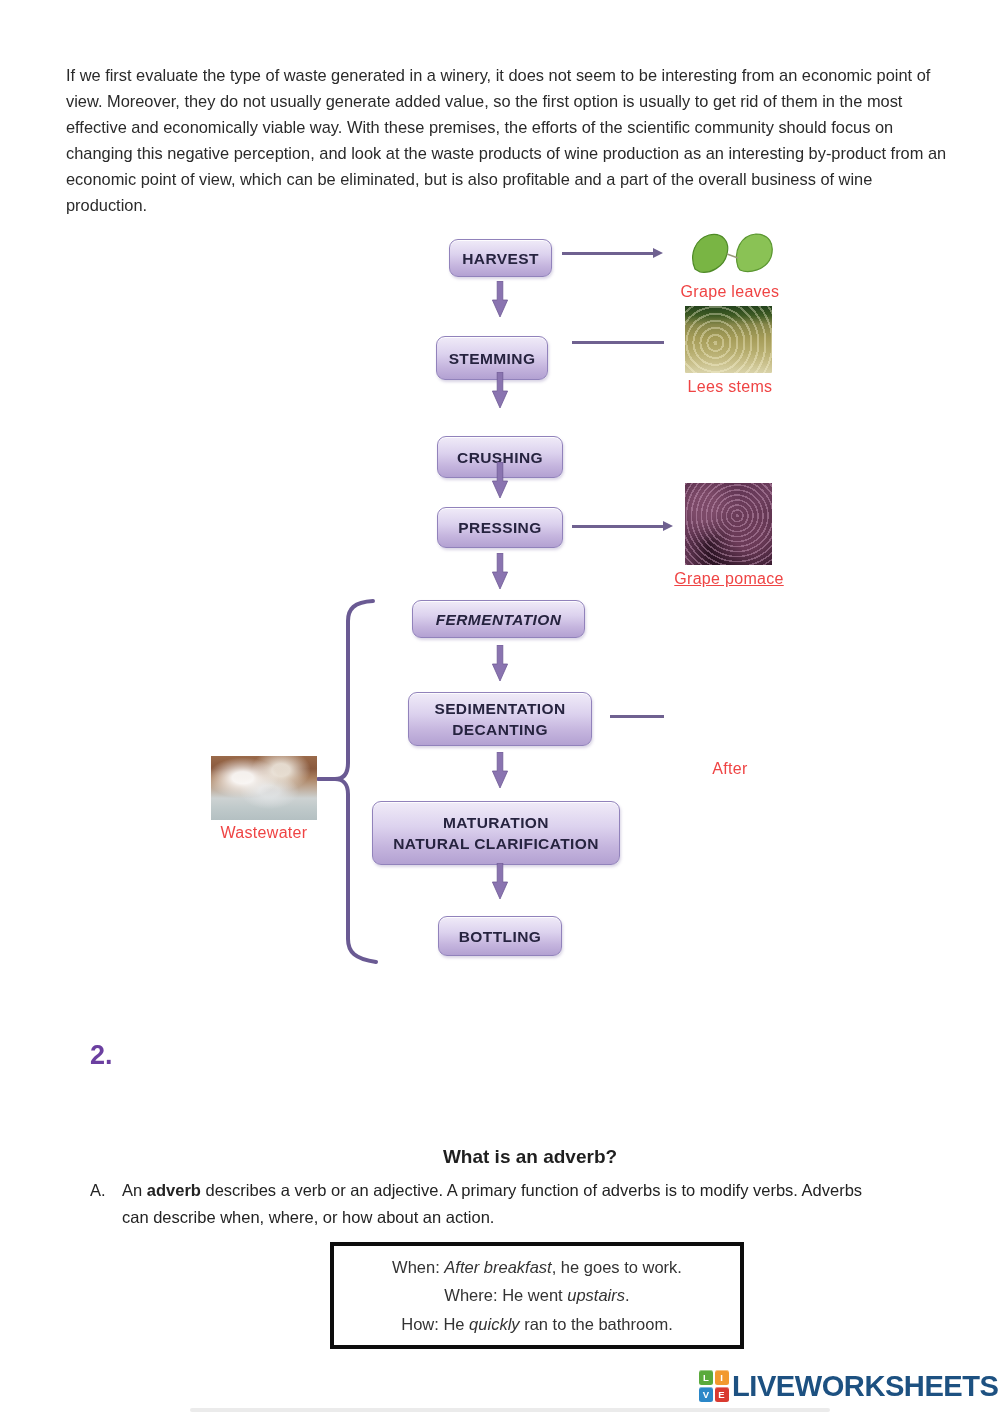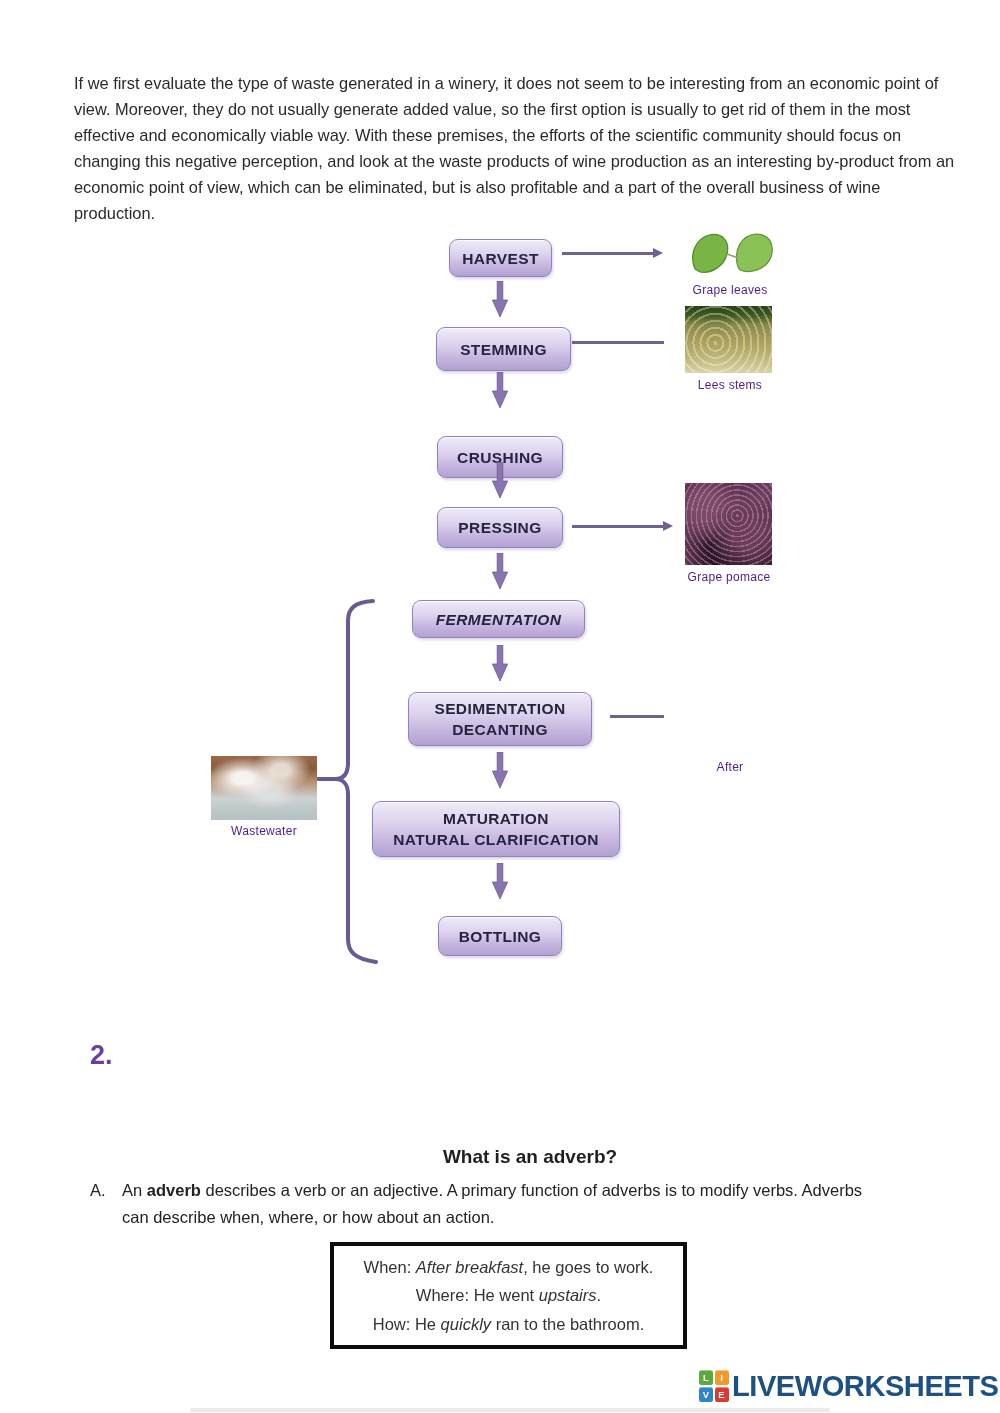--- a/index.html
+++ b/index.html
@@ -1,20 +1,20 @@
 <!DOCTYPE html>
 <html><head>
 <meta charset="utf-8">
 <style>
   html,body{margin:0;padding:0;background:#fff;}
   .page{position:relative;width:1000px;height:1413px;background:#ffffff;overflow:hidden;
         font-family:"Liberation Sans", sans-serif;color:#262626;}
 
   
-  .intro{position:absolute;left:62px;top:58px;width:882px;margin:12px;
+  .intro{position:absolute;left:62px;top:58px;width:882px;margin:4px;
          font-size:16.4px;line-height:26px;color:#2a2a2a;}
 
   
   .step{position:absolute;box-sizing:border-box;border:1px solid #9182bb;border-radius:9px;
         background:linear-gradient(180deg,#f0ebf8 0%,#dcd2ee 40%,#c5b5de 72%,#b3a1d2 100%);
         box-shadow:inset 0 1px 0 rgba(255,255,255,.85),1px 2px 3px rgba(120,100,160,.28);
         display:flex;flex-direction:column;align-items:center;justify-content:center;
         font-weight:bold;color:#26233f;text-align:center;font-size:15.5px;
         letter-spacing:.4px;line-height:21px;}
   .step span{display:block;text-align:right;}
@@ -46,37 +46,37 @@
       radial-gradient(circle at 48% 85%, #2e1526 0 22%, rgba(0,0,0,0) 55%),
       linear-gradient(140deg,#4a2340 0%,#6e3f5e 52%,#35182c 100%);}
   .photo-lees{background:
       linear-gradient(205deg, rgba(0,0,0,0) 78%, rgba(226,160,196,.65) 92%, rgba(240,200,220,.8) 100%),
       linear-gradient(180deg,#b univers 0,#b05584 0%,#a43a77 6%,#8f1c61 14%,#962a72 50%,#8e1a5c 100%);}
   .photo-waste{background:
       radial-gradient(ellipse at 30% 34%, rgba(255,255,255,.9) 0 10%, rgba(0,0,0,0) 34%),
       radial-gradient(ellipse at 66% 22%, rgba(238,232,222,.9) 0 9%, rgba(0,0,0,0) 30%),
       radial-gradient(ellipse at 55% 55%, rgba(225,228,230,.85) 0 12%, rgba(0,0,0,0) 36%),
       linear-gradient(180deg,#9a6a4a 0%,#8a5a3e 20%,#a97f5e 34%,#bba089 46%,#cdd2d2 66%,#bfc9ca 82%,#b4c0c2 100%);}
-  .caption{position:absolute;font-size:12px;color:#4c1d95;text-align:center;letter-spacing:.3px;}
+  .caption{position:absolute;font-size:16px;color:#ef4444;text-align:center;letter-spacing:.3px;}
 
   
   .sec2{position:absolute;left:90px;top:1032px;width:830px;font-weight:bold;
         font-size:27px;line-height:46px;color:#6b3fa0;padding-left:32px;box-sizing:border-box;}
   .sec2 .num{position:absolute;left:0;top:0;}
 
   
   .adverb-title{position:absolute;left:120px;top:1146px;width:820px;text-align:center;
         font-size:19px;font-weight:bold;color:#1f1f1f;}
   .item-a{position:absolute;left:90px;top:1177px;width:792px;font-size:16.5px;
         line-height:27px;color:#232323;padding-left:32px;box-sizing:border-box;}
   .item-a .letter{position:absolute;left:0;top:0;}
   .item-a b{font-weight:bold;}
 
   
-  .example-box{position:absolute;left:330px;top:1242px;width:357px;height:107px;
+  .example-box{position:absolute;left:330px;top:1242px;width:414px;height:107px;
         box-sizing:border-box;border:4px solid #0d0d0d;background:#fff;
         display:flex;flex-direction:column;justify-content:center;
         text-align:center;font-size:16.5px;line-height:28.5px;color:#333;}
   .example-box i{font-style:italic;}
 
   
   .footer-logo{position:absolute;left:699px;top:1369px;display:flex;align-items:center;}
   .logo-grid{display:grid;grid-template-columns:14px 14px;grid-auto-rows:15.5px;gap:1.5px;
         margin-right:3px;}
   .logo-grid .sq{border-radius:2.5px;color:#fff;font-size:9.5px;font-weight:bold;
@@ -95,37 +95,37 @@
 
 <div class="page">
 
   <p class="intro">If we first evaluate the type of waste generated in a winery, it does not seem to be interesting from an economic point of view. Moreover, they do not usually generate added value, so the first option is usually to get rid of them in the most effective and economically viable way. With these premises, the efforts of the scientific community should focus on changing this negative perception, and look at the waste products of wine production as an interesting by-product from an economic point of view, which can be eliminated, but is also profitable and a part of the overall business of wine production.</p>
 
   <div>
 
     <div class="step" style="left:449px;top:239px;width:103px;height:38px;">
       <span>HARVEST</span>
     </div>
-    <div class="step" style="left:436px;top:327px;width:135px;height:44px;">
+    <div class="step" style="left:436px;top:336px;width:112px;height:44px;">
       <span>STEMMING</span>
     </div>
     <div class="step" style="left:437px;top:436px;width:126px;height:42px;">
       <span>CRUSHING</span>
     </div>
     <div class="step" style="left:437px;top:507px;width:126px;height:41px;">
       <span>PRESSING</span>
     </div>
     <div class="step" style="left:412px;top:600px;width:173px;height:38px;font-style:italic;">
       <span>FERMENTATION</span>
     </div>
     <div class="step" style="left:408px;top:692px;width:184px;height:54px;">
       <span>SEDIMENTATION</span>
       <span>DECANTING</span>
     </div>
-    <div class="step" style="left:372px;top:801px;width:248px;height:56px;">
+    <div class="step" style="left:372px;top:801px;width:248px;height:64px;">
       <span>MATURATION</span>
       <span>NATURAL CLARIFICATION</span>
     </div>
     <div class="step" style="left:438px;top:916px;width:124px;height:40px;">
       <span>BOTTLING</span>
     </div>
 
     <svg class="darrow" style="top:281px;" viewBox="0 0 16 36">
         <path d="M5.2 0 h5.6 v19 h4.8 L8 36 L0.4 19 h4.8 z"></path>
       </svg>
@@ -167,21 +167,21 @@
         <path d="M55 40 C50 24 58 8 73 7 C86 7 92 17 88 30 C83 43 66 47 57 43 Z" fill="#8ac255" stroke="#5a9630" stroke-width="1.2"></path>
         <path d="M44 27 L55 31" stroke="#9a9a7a" stroke-width="1.5" fill="none"></path>
       </svg>
     </div>
     <div class="caption" style="left:660px;top:283px;width:140px;">Grape leaves</div>
 
     <div class="photo photo-stems" style="left:685px;top:306px;width:87px;height:67px;"></div>
     <div class="caption" style="left:660px;top:378px;width:140px;">Lees stems</div>
 
     <div class="photo photo-pomace" style="left:685px;top:483px;width:87px;height:82px;"></div>
-    <div class="caption" style="left:656px;top:570px;width:146px;">Grape pomace</div>
+    <div class="caption" style="left:656px;top:570px;width:146px;text-decoration:underline;">Grape pomace</div>
 
     <div class="photo photo-lees" style="left:684px;top:674px;width:94px;height:85px;"></div>
     <div class="caption" style="left:660px;top:760px;width:140px;">After</div>
 
     <div class="photo photo-waste" style="left:211px;top:756px;width:106px;height:64px;"></div>
     <div class="caption" style="left:193px;top:824px;width:142px;">Wastewater</div>
 
   </div>
 
   <div class="sec2">

